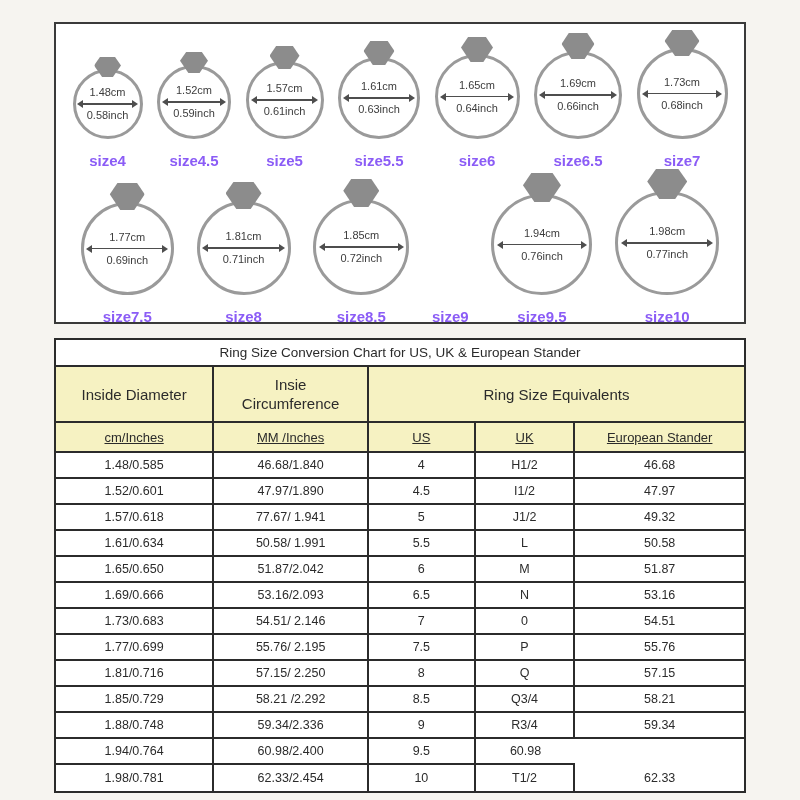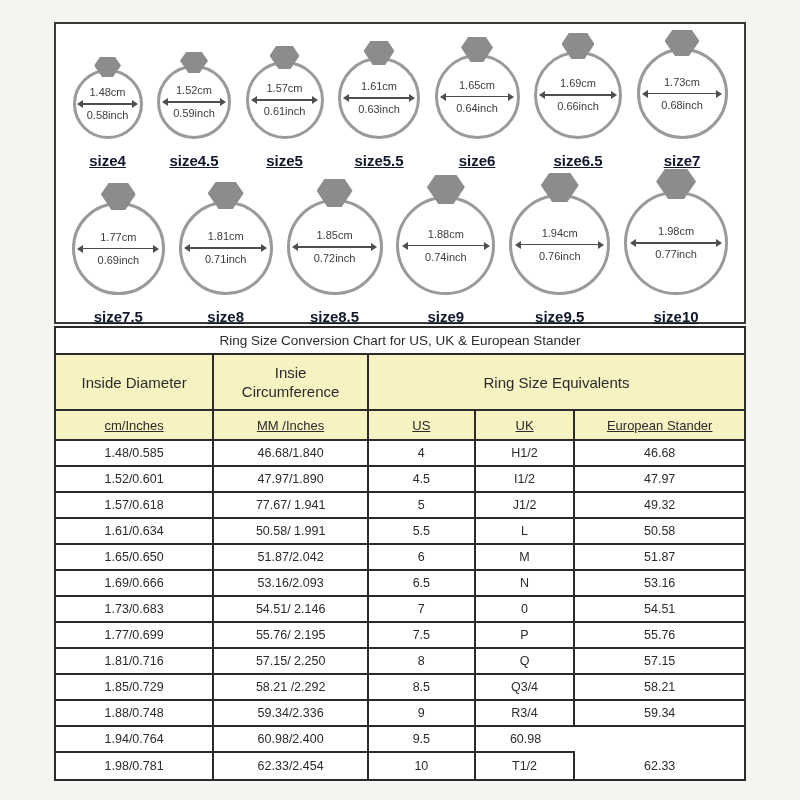--- a/index.html
+++ b/index.html
@@ -38,25 +38,25 @@
     display:flex; flex-direction:column; align-items:center; justify-content:center;
   }
   .cm, .inch { font-size:11px; color:#3c3c3c; line-height:13px; white-space:nowrap; }
   .cm { margin-bottom:1px; }
   .inch { margin-top:1px; }
   .arrow { display:flex; align-items:center; width:94%; height:8px; }
   .arrow .ah { width:0; height:0; border-top:4px solid transparent; border-bottom:4px solid transparent; }
   .arrow .ah.l { border-right:6px solid #4e4e4e; }
   .arrow .ah.r { border-left:6px solid #4e4e4e; }
   .arrow .ln { flex:1; height:1.5px; background:#4e4e4e; }
-  .size-label { margin-top:13px; font-size:15px; font-weight:700; color:#0f172a;text-decoration:underline; }
+  .size-label { margin-top:13px; font-size:15px; font-weight:700; color:#8b5cf6; }
 
   
   .conv-table {
-    width:692px; margin-top:2px;
+    width:692px; margin-top:14px;
     background:#fff;
     border:2px solid #2b2b2b;
   }
   .t-title {
     height:27px; display:flex; align-items:center; justify-content:center;
     font-size:13.5px; border-bottom:2px solid #2b2b2b; background:#fff;
   }
   .grid-row { display:grid; grid-template-columns:23% 22.5% 15.5% 14.5% 24.5%; }
   .grid-row > div {
     display:flex; align-items:center; justify-content:center; text-align:center;
@@ -222,32 +222,20 @@
                 <i class="ah l"></i>
                 <i class="ln"></i>
                 <i class="ah r"></i>
               </div>
               <div class="inch">0.72inch</div>
             </div>
           </div>
           <div class="size-label">size8.5</div>
         </div>
         <div class="ring">
-          <div class="ring-fig" style="width:99px;height:120px">
-            <div class="gem" style="width:38px;height:29px"></div>
-            <div class="circle" style="width:99px;height:99px">
-              <div class="cm">1.88cm</div>
-              <div class="arrow">
-                <i class="ah l"></i>
-                <i class="ln"></i>
-                <i class="ah r"></i>
-              </div>
-              <div class="inch">0.74inch</div>
-            </div>
-          </div>
           <div class="size-label">size9</div>
         </div>
         <div class="ring">
           <div class="ring-fig" style="width:101px;height:122px">
             <div class="gem" style="width:38px;height:29px"></div>
             <div class="circle" style="width:101px;height:101px">
               <div class="cm">1.94cm</div>
               <div class="arrow">
                 <i class="ah l"></i>
                 <i class="ln"></i>

